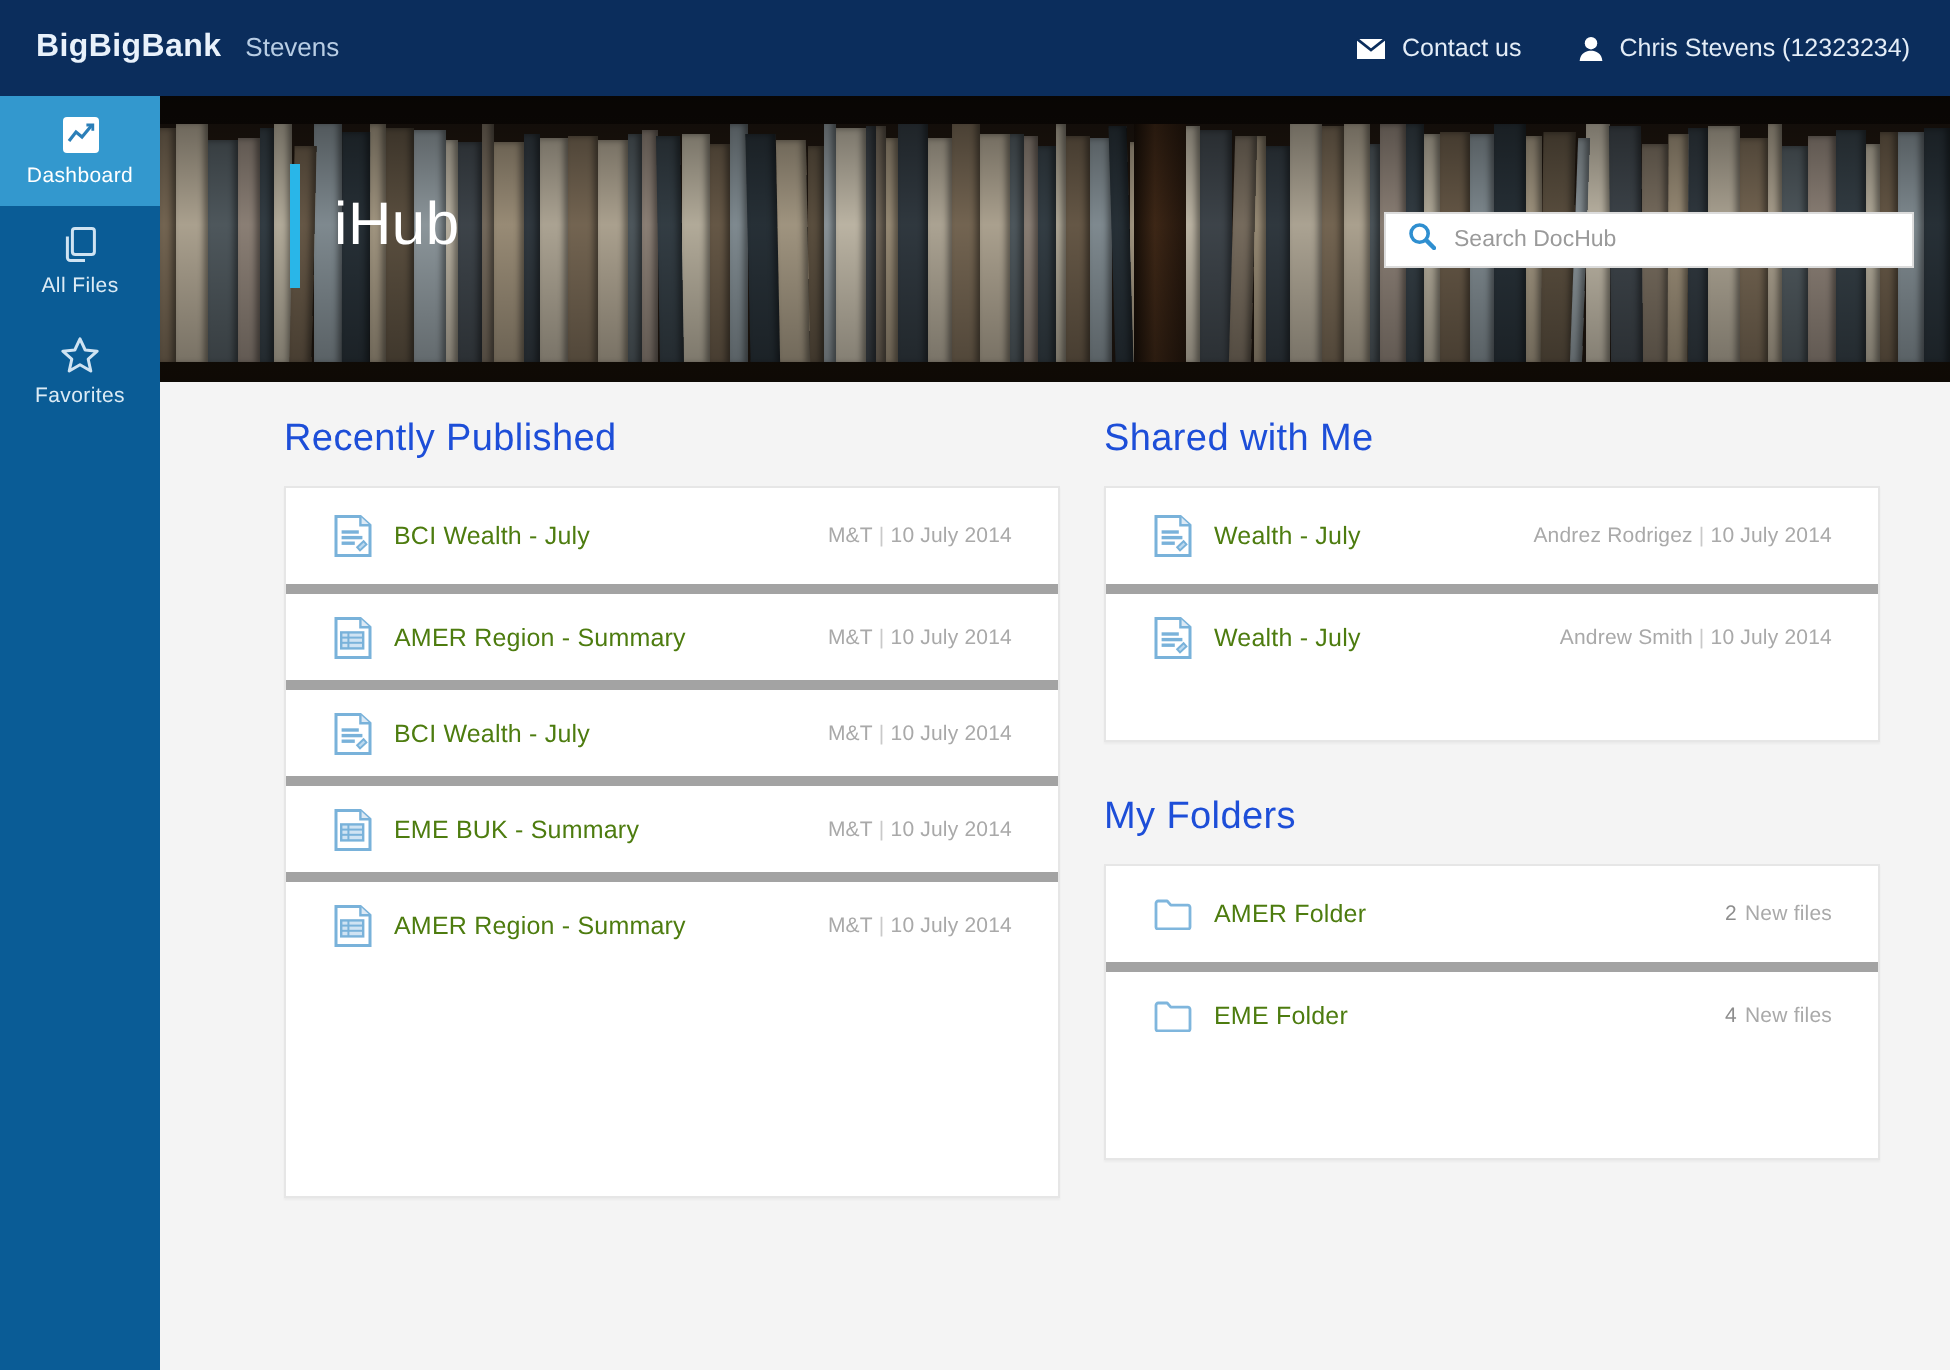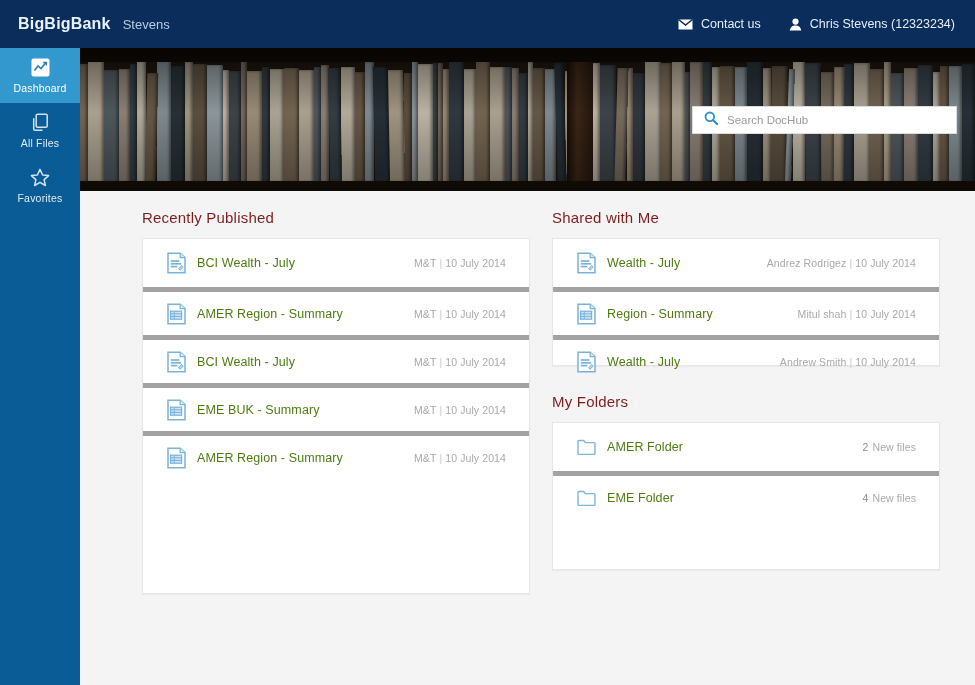--- a/index.html
+++ b/index.html
@@ -100,21 +100,21 @@
   
   .content {
     position: absolute; top: 191px; left: 80px; width: 895px; height: 494px;
     background: #f4f4f4; padding: 18px 30px 0 62px;
     display: flex; gap: 22px;
   }
   .col-left { width: 388px; }
   .col-right { width: 388px; }
 
   .section-title {
-    font-size: 15px; color: #7f1d1d; font-weight: normal;
+    font-size: 19px; color: #1d4ed8; font-weight: normal;
     margin-bottom: 12px; letter-spacing: .2px;
   }
   .section-title.second { margin-top: 27px; }
 
   .card {
     background: #ffffff; border: 1px solid #e6e6e6;
     box-shadow: 0 1px 1px rgba(0,0,0,.04);
   }
   .card-tall { height: 356px; }
   .card-shared { height: 128px; }
@@ -285,20 +285,24 @@
           <div class="book" style="width: 9px; background: rgb(123, 106, 85); margin-top: 6px; height: calc(100% - 6px); box-shadow: rgba(0, 0, 0, 0.45) -2px 0px 3px inset;"></div>
           <div class="book" style="width: 13px; background: rgb(154, 167, 174); margin-top: 6px; height: calc(100% - 6px); box-shadow: rgba(0, 0, 0, 0.45) -2px 0px 3px inset;"></div>
           <div class="book" style="width: 13px; background: rgb(47, 58, 66); margin-top: 4px; height: calc(100% - 4px); box-shadow: rgba(0, 0, 0, 0.45) -2px 0px 3px inset;"></div>
         </div>
       <div class="divider-post"></div>
       <div class="shelf-dark-top"></div>
       <div class="shelf-dark-bottom"></div>
       <div class="hero-veil"></div>
     </div>
 
+    <div class="hero-title-wrap">
+      <div class="title-bar"></div>
+      <div class="hero-title">iHub</div>
+    </div>
 
     <div class="searchbox">
       <span>
         <svg width="14" height="14" viewBox="0 0 14 14">
           <circle cx="5.8" cy="5.8" r="4.3" fill="none" stroke="#2f8fd0" stroke-width="1.8"></circle>
           <line x1="9.2" y1="9.2" x2="13" y2="13" stroke="#2f8fd0" stroke-width="2.2" stroke-linecap="round"></line>
         </svg>
       </span>
       <input class="search-input" type="text" placeholder="Search DocHub" style="">
     </div>
@@ -397,34 +401,20 @@
               </svg>
             </span>
             <span class="row-name">Wealth - July</span>
             <span class="row-meta">Andrez Rodrigez<span class="sep">|</span>10 July 2014</span>
           </div>
           <div class="row">
             <span class="row-icon">
               <svg width="19" height="22" viewBox="0 0 19 22">
                 <path d="M1 1.2 H13.2 L18 5.6 V20.8 H1 Z" fill="#ffffff" stroke="#79b2da" stroke-width="1.5"></path>
                 <path d="M13.2 1.2 V5.6 H18" fill="#dce9f4" stroke="#79b2da" stroke-width="1.2"></path>
-                <rect x="3.6" y="8.2" width="11" height="8" fill="#cfe3f3" stroke="#79b2da" stroke-width="1.2"></rect>
-                <line x1="3.6" y1="10.8" x2="14.6" y2="10.8" stroke="#79b2da" stroke-width="1"></line>
-                <line x1="3.6" y1="13.4" x2="14.6" y2="13.4" stroke="#79b2da" stroke-width="1"></line>
-                <line x1="7.2" y1="8.2" x2="7.2" y2="16.2" stroke="#79b2da" stroke-width="1"></line>
-              </svg>
-            </span>
-            <span class="row-name">Region - Summary</span>
-            <span class="row-meta">Mitul shah<span class="sep">|</span>10 July 2014</span>
-          </div>
-          <div class="row">
-            <span class="row-icon">
-              <svg width="19" height="22" viewBox="0 0 19 22">
-                <path d="M1 1.2 H13.2 L18 5.6 V20.8 H1 Z" fill="#ffffff" stroke="#79b2da" stroke-width="1.5"></path>
-                <path d="M13.2 1.2 V5.6 H18" fill="#dce9f4" stroke="#79b2da" stroke-width="1.2"></path>
                 <line x1="3.8" y1="9" x2="12.4" y2="9" stroke="#79b2da" stroke-width="1.7"></line>
                 <line x1="3.8" y1="11.8" x2="14.2" y2="11.8" stroke="#79b2da" stroke-width="1.7"></line>
                 <line x1="3.8" y1="14.6" x2="10.4" y2="14.6" stroke="#79b2da" stroke-width="1.7"></line>
                 <path d="M11.6 16.6 L14.8 13.6 L16.2 15.2 L13 18.2 Z" fill="#bcd9ef" stroke="#79b2da" stroke-width="1"></path>
               </svg>
             </span>
             <span class="row-name">Wealth - July</span>
             <span class="row-meta">Andrew Smith<span class="sep">|</span>10 July 2014</span>
           </div>
         </div>

